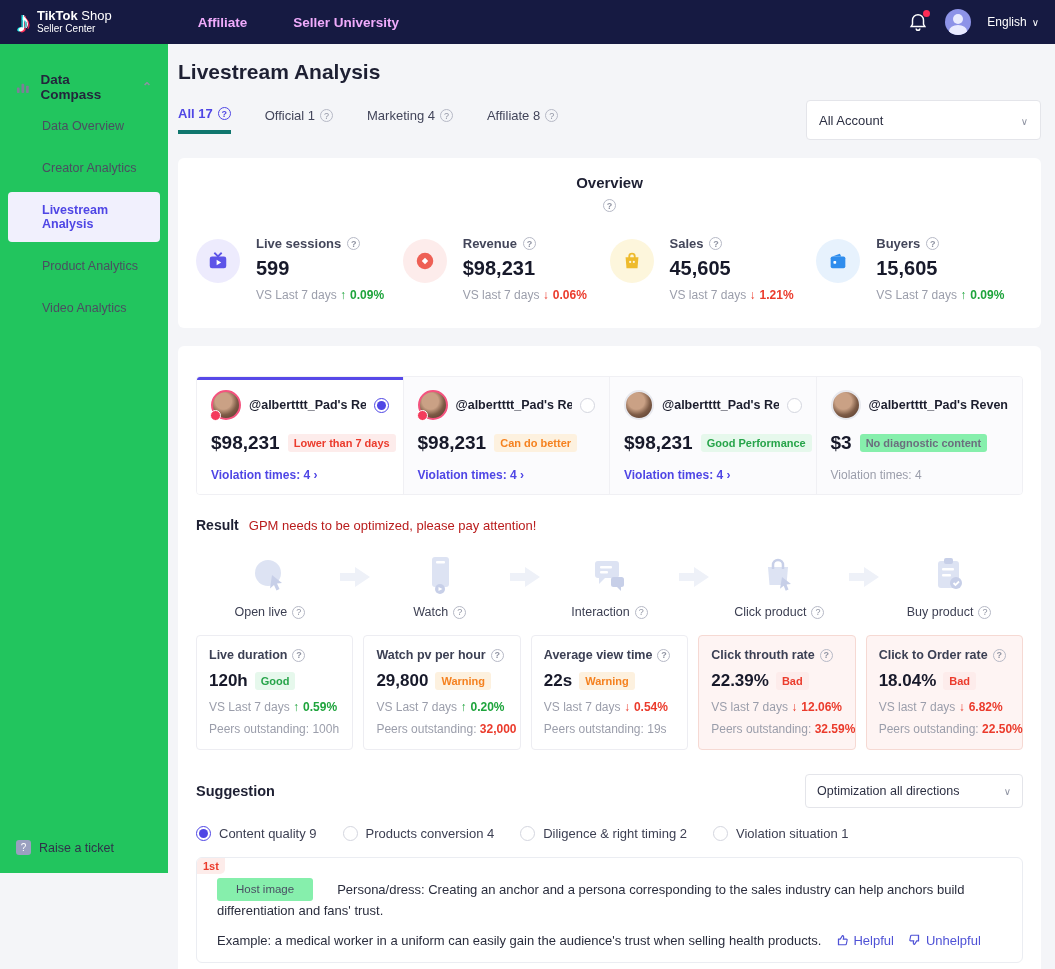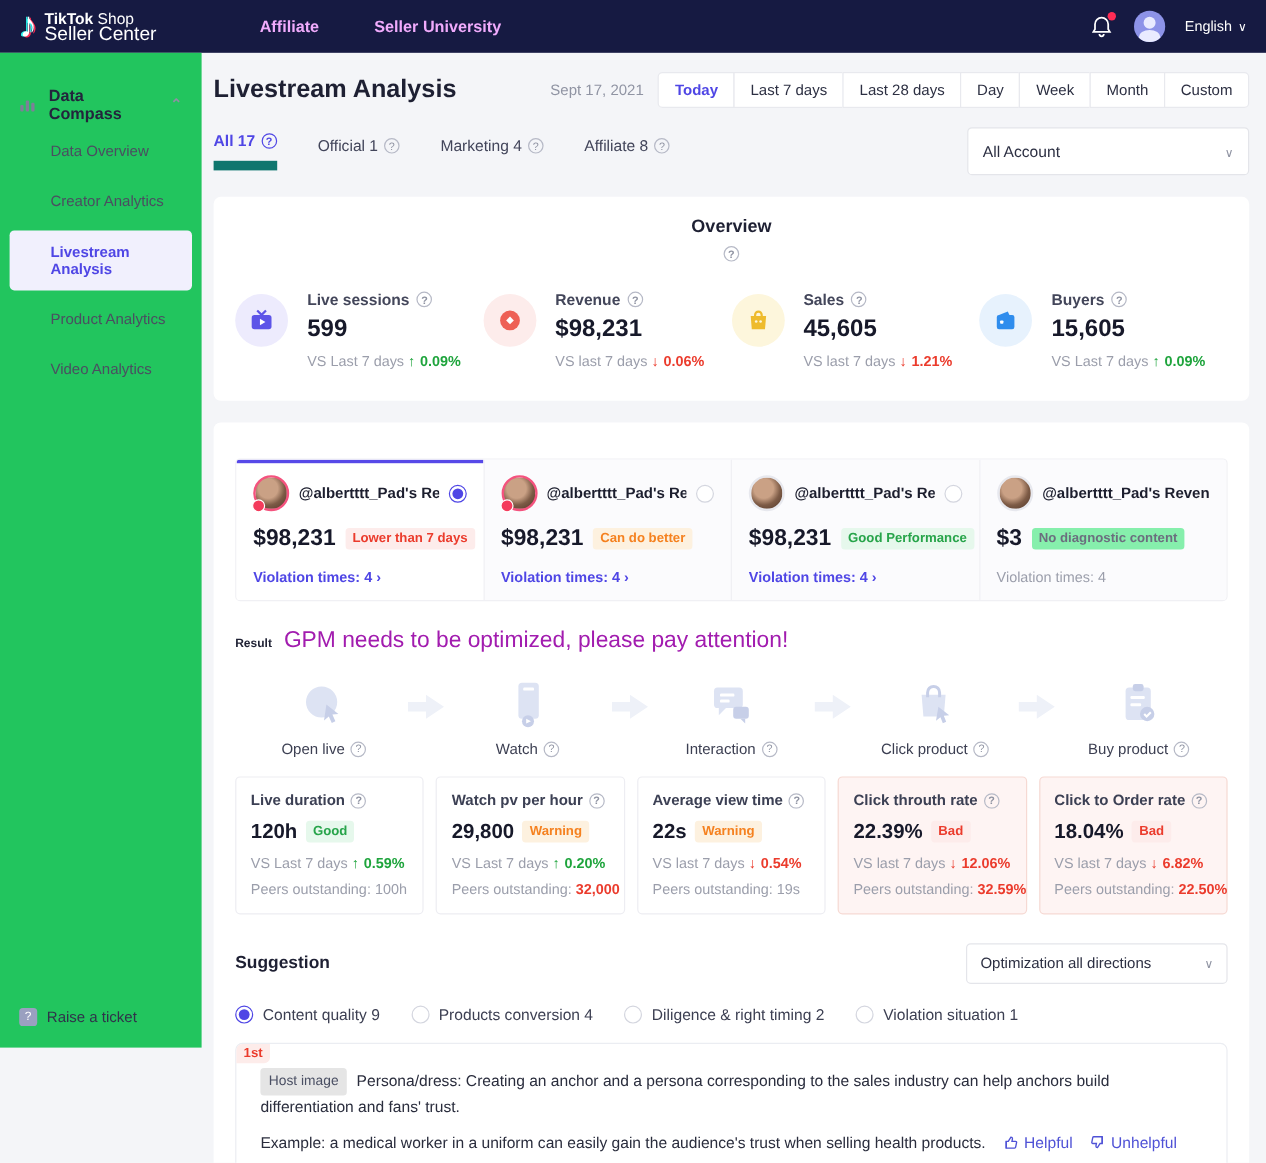--- a/index.html
+++ b/index.html
@@ -7,21 +7,21 @@
     font-family:"Liberation Sans", sans-serif; color:#22243a; font-size:13px; }
 
   
   .navbar { height:44px; background:#161a42; display:flex; align-items:center; padding:0 16px; }
   .logo { display:flex; align-items:center; gap:6px; color:#fff; }
   .logo-note { font-size:30px; line-height:30px; color:#fff;
     text-shadow:-1.5px 0 #25f4ee, 1.5px 1px #fe2c55; }
   .logo-text { line-height:13px; }
   .logo-text .l1 { font-size:13px; font-weight:bold; }
   .logo-text .l1 .light { font-weight:normal; }
-  .logo-text .l2 { font-size:16px; }
+  .logo-text .l2 { font-size:10px; }
   .nav-links { display:flex; gap:46px; margin-left:86px; }
   .nav-link { color:#f0abfc; font-size:13.5px; font-weight:bold; cursor:pointer; }
   .nav-right { margin-left:auto; display:flex; align-items:center; gap:16px; }
   .bell-wrap { position:relative; width:22px; height:22px; }
   .bell-dot { position:absolute; top:-1px; right:-1px; width:7px; height:7px; border-radius:50%; background:#fe2c55; }
   .avatar { width:26px; height:26px; border-radius:50%; background:#8d93e8; position:relative; overflow:hidden; }
   .avatar::before { content:""; position:absolute; top:5px; left:8px; width:10px; height:10px; border-radius:50%; background:#e9ebff; }
   .avatar::after { content:""; position:absolute; top:16px; left:4px; width:18px; height:12px; border-radius:50% 50% 0 0; background:#e9ebff; }
   .lang { color:#fff; font-size:12px; display:flex; align-items:center; gap:5px; }
   .caret-down::before { content:"∨"; font-size:10px; }
@@ -45,21 +45,21 @@
   .head-right { margin-left:auto; display:flex; align-items:center; gap:12px; }
   .head-date { color:#9094a3; font-size:12.5px; }
   .seg-group { display:flex; }
   .seg-btn { background:#fff; border:1px solid #e8e9ee; padding:7px 13px; font-size:12.5px; color:#2c2f42; cursor:pointer; margin-left:-1px; white-space:nowrap; }
   .seg-btn:first-child { border-radius:4px 0 0 4px; margin-left:0; }
   .seg-btn:last-child { border-radius:0 4px 4px 0; }
   .seg-btn.active { color:#4f46e5; font-weight:bold; position:relative; z-index:1; }
 
   .tabs-row { display:flex; align-items:center; margin-top:16px; }
   .tab { display:flex; align-items:center; gap:5px; margin-right:34px; font-size:13px; color:#42455a; cursor:pointer; padding-bottom:9px; }
-  .tab.active { color:#4f46e5; font-weight:bold; border-bottom:8px solid #0f766e; }
+  .tab.active { color:#4f46e5; font-weight:bold; border-bottom:4px solid #0f766e; }
   .help { width:13px; height:13px; min-width:13px; border:1px solid #b6b9c6; border-radius:50%; color:#8f93a2; font-size:9px; display:inline-flex; align-items:center; justify-content:center; cursor:pointer; }
   .tab.active .help { border-color:#4f46e5; color:#4f46e5; }
   .account-select { margin-left:auto; width:235px; height:40px; background:#fff; border:1px solid #e4e5ea; border-radius:4px; display:flex; align-items:center; padding:0 12px; font-size:13px; color:#2c2f42; cursor:pointer; align-self:flex-start; }
   .account-select .caret-down { margin-left:auto; color:#8f93a2; }
 
   
   .panel { background:#fff; border-radius:6px; margin-top:18px; padding:16px 18px; }
   .panel-title { font-size:15px; font-weight:bold; color:#1e2033; display:flex; align-items:center; gap:8px;flex-direction:column; }
 
   
@@ -100,22 +100,22 @@
   .badge.bad { color:#eb3b2c; background:#fdeceb; }
   .badge.warn { color:#f5811f; background:#fdf1df; }
   .badge.good { color:#27a44a; background:#e6f8ec; }
   .badge.none { color:#6b6e7e; background:#86efac; }
   .d-viol { margin-top:14px; font-size:12px; font-weight:bold; color:#4f46e5; cursor:pointer; white-space:nowrap; }
   .d-viol::after { content:" ›"; }
   .d-viol.plain { color:#9b9eab; font-weight:normal; cursor:default; }
   .d-viol.plain::after { content:""; }
 
   .result-row { margin-top:22px; display:flex; align-items:baseline; gap:10px; }
-  .result-label { font-size:10px; font-weight:bold; color:#1e2033; }
-  .result-msg { font-size:19px; color:#a21caf; }
+  .result-label { font-size:14px; font-weight:bold; color:#1e2033; }
+  .result-msg { font-size:13px; color:#b91c1c; }
 
   .funnel { display:flex; align-items:flex-start; margin-top:18px; padding:0 6px; }
   .f-step { flex:1; display:flex; flex-direction:column; align-items:center; }
   .f-ic { height:48px; display:flex; align-items:center; justify-content:center; }
   .f-label { margin-top:6px; font-size:12.5px; color:#3c3f52; display:flex; align-items:center; gap:5px; }
   .f-arrow { flex:none; margin-top:14px; }
 
   .m-cards { display:flex; gap:10px; margin-top:16px; }
   .m-card { flex:1; min-width:0; border:1px solid #ededf2; border-radius:4px; padding:12px 12px 13px; background:#fff; }
   .m-card.alert { background:#fef4f3; border-color:#f6d9d3; }
@@ -133,21 +133,21 @@
   .sug-select .caret-down { margin-left:auto; color:#8f93a2; }
   .radio-row { display:flex; align-items:center; gap:26px; margin-top:18px; }
   .radio-item { display:flex; align-items:center; gap:8px; font-size:13px; color:#3c3f52; cursor:pointer; }
   .radio-dot { width:15px; height:15px; border-radius:50%; border:1px solid #d4d6df; background:#fff; }
   .radio-item.sel .radio-dot { border-color:#4f46e5; position:relative; }
   .radio-item.sel .radio-dot::before { content:""; position:absolute; inset:2px; border-radius:50%; background:#4f46e5; }
 
   .sug-card { border:1px solid #ebedf2; border-radius:6px; margin-top:16px; position:relative; padding:20px 20px 14px; background:#fff; }
   .rank { position:absolute; top:0; left:0; font-size:11px; font-weight:bold; padding:2px 6px; border-radius:5px 0 5px 0; }
   .rank.r1 { color:#eb3b2c; background:#fdecea; }
-  .tagchip { display:inline-block; font-size:11.5px; color:#4a4f63; background:#e5e5e5; border-radius:3px; padding:3px 7px; margin-right:8px; vertical-align:1px; }
+  .tagchip { display:inline-block; font-size:11.5px; color:#4a4f63; background:#86efac; border-radius:3px; padding:3px 19px; margin-right:24px; vertical-align:1px; }
   .sug-text { font-size:13px; color:#2a2d3d; line-height:1.5; }
   .sug-line2 { margin-top:12px; font-size:13px; color:#2a2d3d; display:flex; align-items:center; flex-wrap:wrap; gap:4px; }
   .fb-link { color:#4f52d6; font-weight:normal; cursor:pointer; display:inline-flex; align-items:center; gap:4px; margin-left:10px; }
 
   .lt::before { content:"‹"; } .gt::before { content:"›"; }
 </style>
 </head>
 <body>
 
 <div class="navbar">
@@ -198,32 +198,20 @@
     <div class="ticket">
       <span class="ticket-ic">?</span>
       <span>Raise a ticket</span>
     </div>
   </div>
 
   <div class="main">
 
     <div class="head-row">
       <div class="page-title">Livestream Analysis</div>
-      <div class="head-right">
-        <span class="head-date">Sept 17, 2021</span>
-        <div class="seg-group">
-          <button class="seg-btn active">Today</button>
-          <button class="seg-btn">Last 7 days</button>
-          <button class="seg-btn">Last 28 days</button>
-          <button class="seg-btn">Day</button>
-          <button class="seg-btn">Week</button>
-          <button class="seg-btn">Month</button>
-          <button class="seg-btn">Custom</button>
-        </div>
-      </div>
     </div>
 
     <div class="tabs-row">
       <div class="tab active">
         <span>All 17</span>
           <span class="help">?</span>
       </div>
       <div class="tab">
         <span>Official 1</span>
           <span class="help">?</span>

